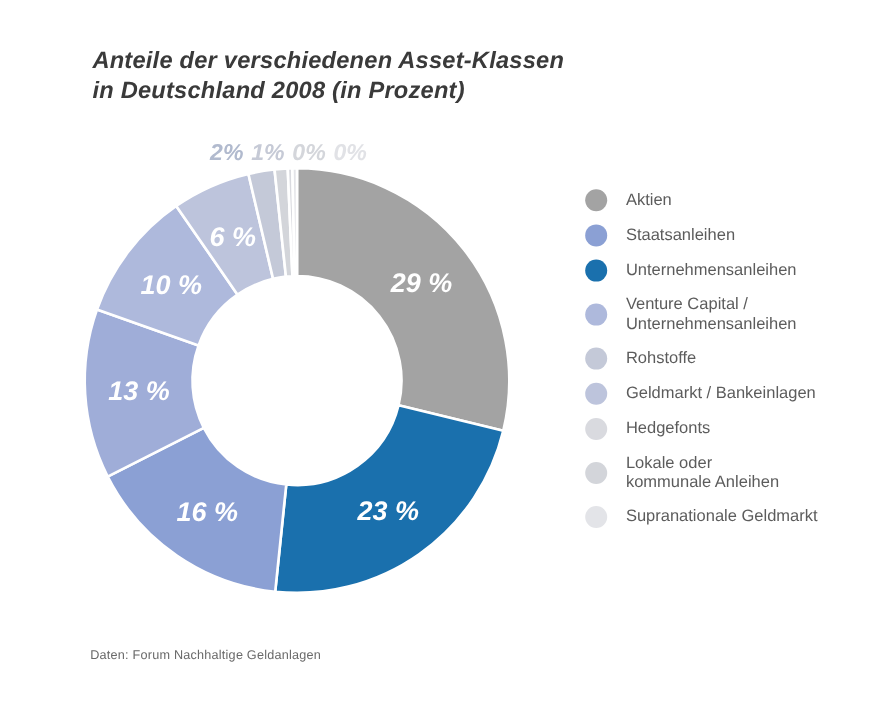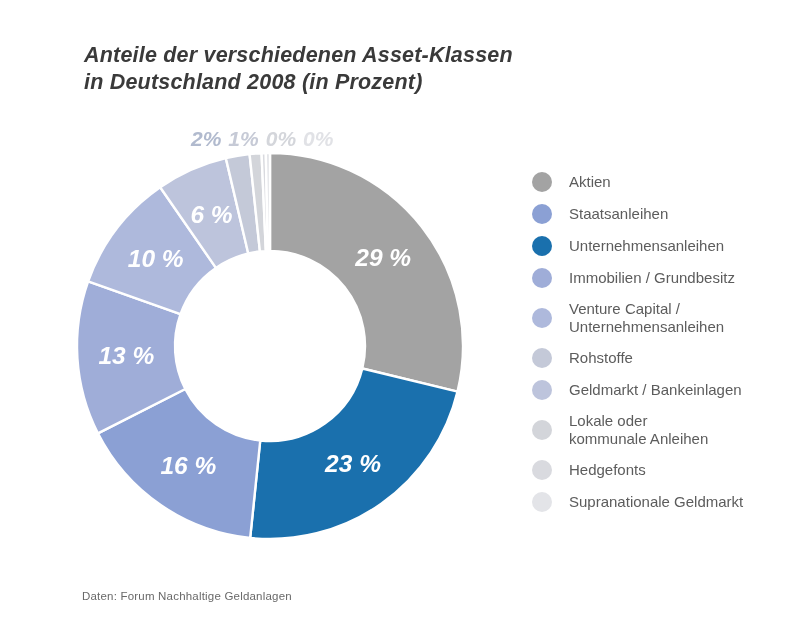--- a/index.html
+++ b/index.html
@@ -79,44 +79,40 @@
     </div>
     <div class="legend-item">
       <span class="legend-dot" style="background: rgb(139, 160, 212);"></span>
       <span class="legend-label">Staatsanleihen</span>
     </div>
     <div class="legend-item">
       <span class="legend-dot" style="background: rgb(26, 112, 173);"></span>
       <span class="legend-label">Unternehmensanleihen</span>
     </div>
     <div class="legend-item">
-      <span class="legend-dot" style="background: rgb(159, 173, 216);"></span>
-      <span class="legend-label">Immobilien / Grundbesitz</span>
-    </div>
-    <div class="legend-item">
       <span class="legend-dot" style="background: rgb(174, 185, 220);"></span>
       <span class="legend-label">Venture Capital /
 Unternehmensanleihen</span>
     </div>
     <div class="legend-item">
       <span class="legend-dot" style="background: rgb(196, 201, 216);"></span>
       <span class="legend-label">Rohstoffe</span>
     </div>
     <div class="legend-item">
       <span class="legend-dot" style="background: rgb(189, 196, 220);"></span>
       <span class="legend-label">Geldmarkt / Bankeinlagen</span>
     </div>
     <div class="legend-item">
+      <span class="legend-dot" style="background: rgb(217, 218, 223);"></span>
+      <span class="legend-label">Hedgefonts</span>
+    </div>
+    <div class="legend-item">
       <span class="legend-dot" style="background: rgb(211, 213, 218);"></span>
       <span class="legend-label">Lokale oder
 kommunale Anleihen</span>
-    </div>
-    <div class="legend-item">
-      <span class="legend-dot" style="background: rgb(217, 218, 223);"></span>
-      <span class="legend-label">Hedgefonts</span>
     </div>
     <div class="legend-item">
       <span class="legend-dot" style="background: rgb(227, 228, 232);"></span>
       <span class="legend-label">Supranationale Geldmarkt</span>
     </div>
   </div>
 
 <div class="source">Daten: Forum Nachhaltige Geldanlagen</div>
 
 </body></html>

